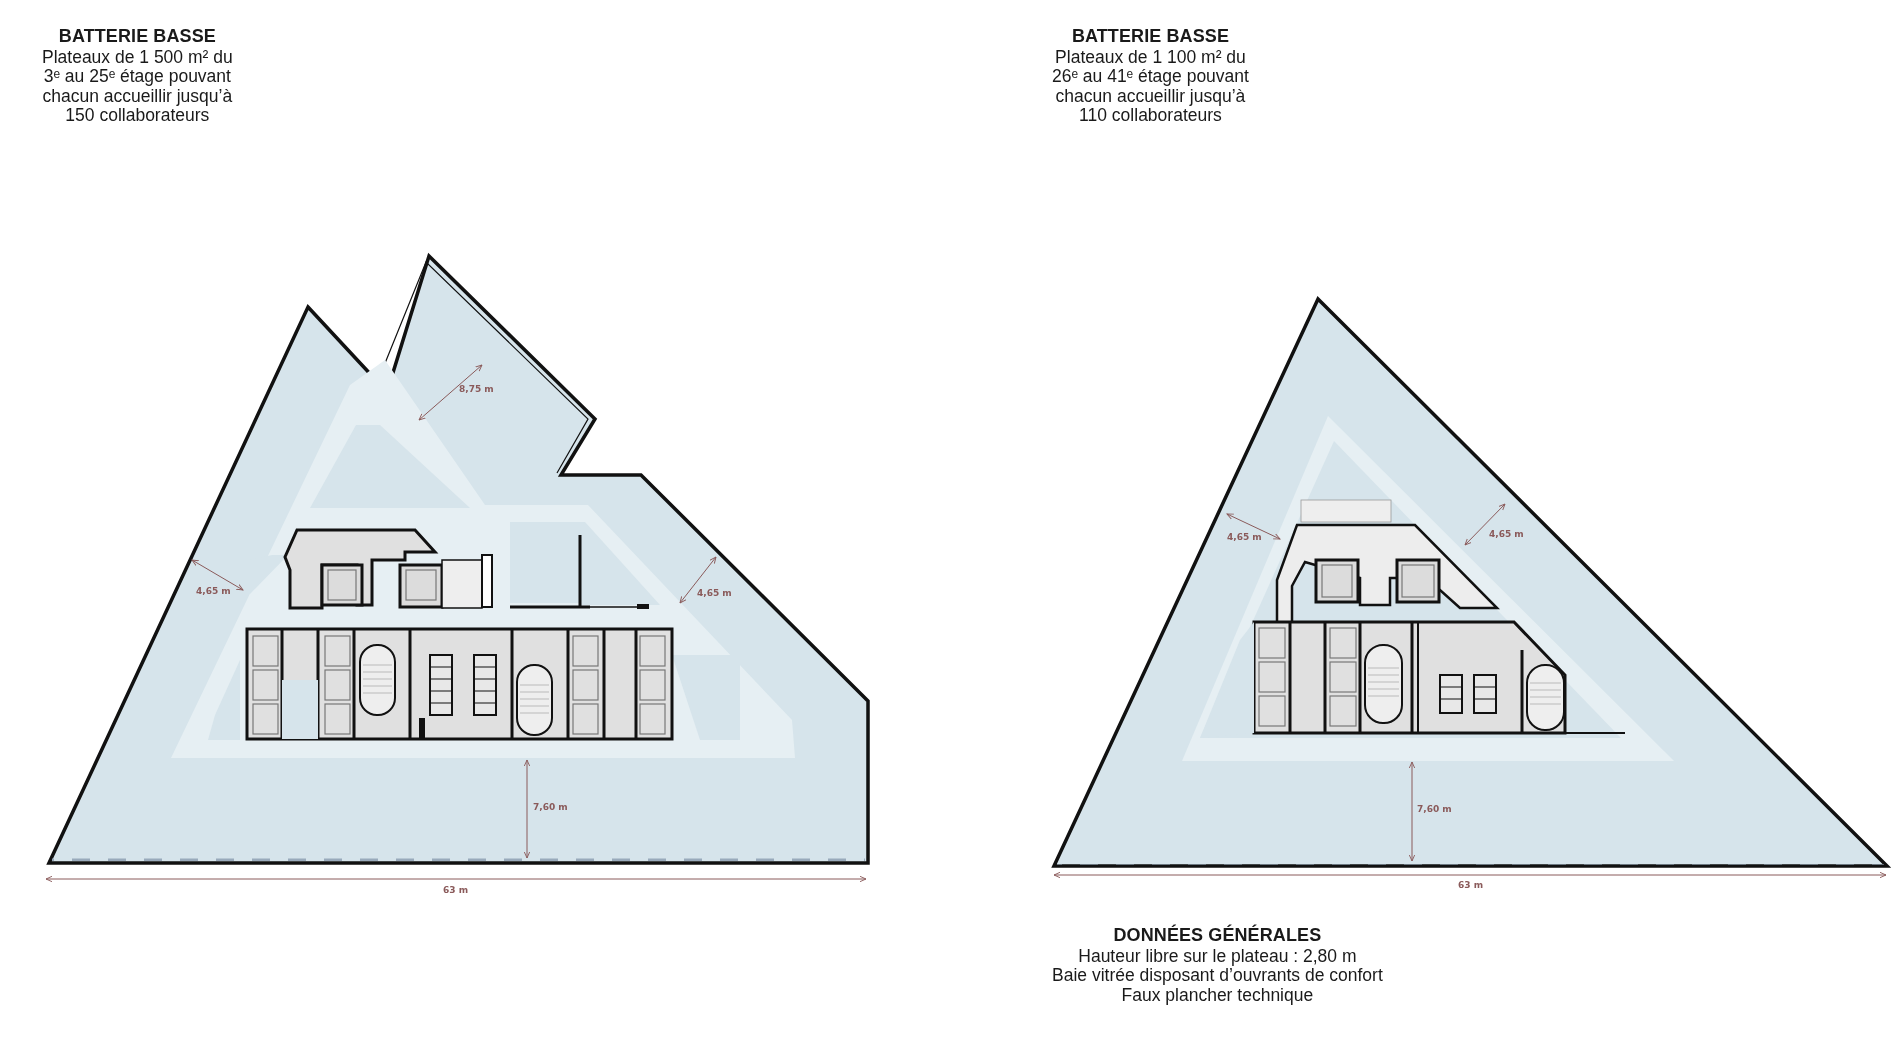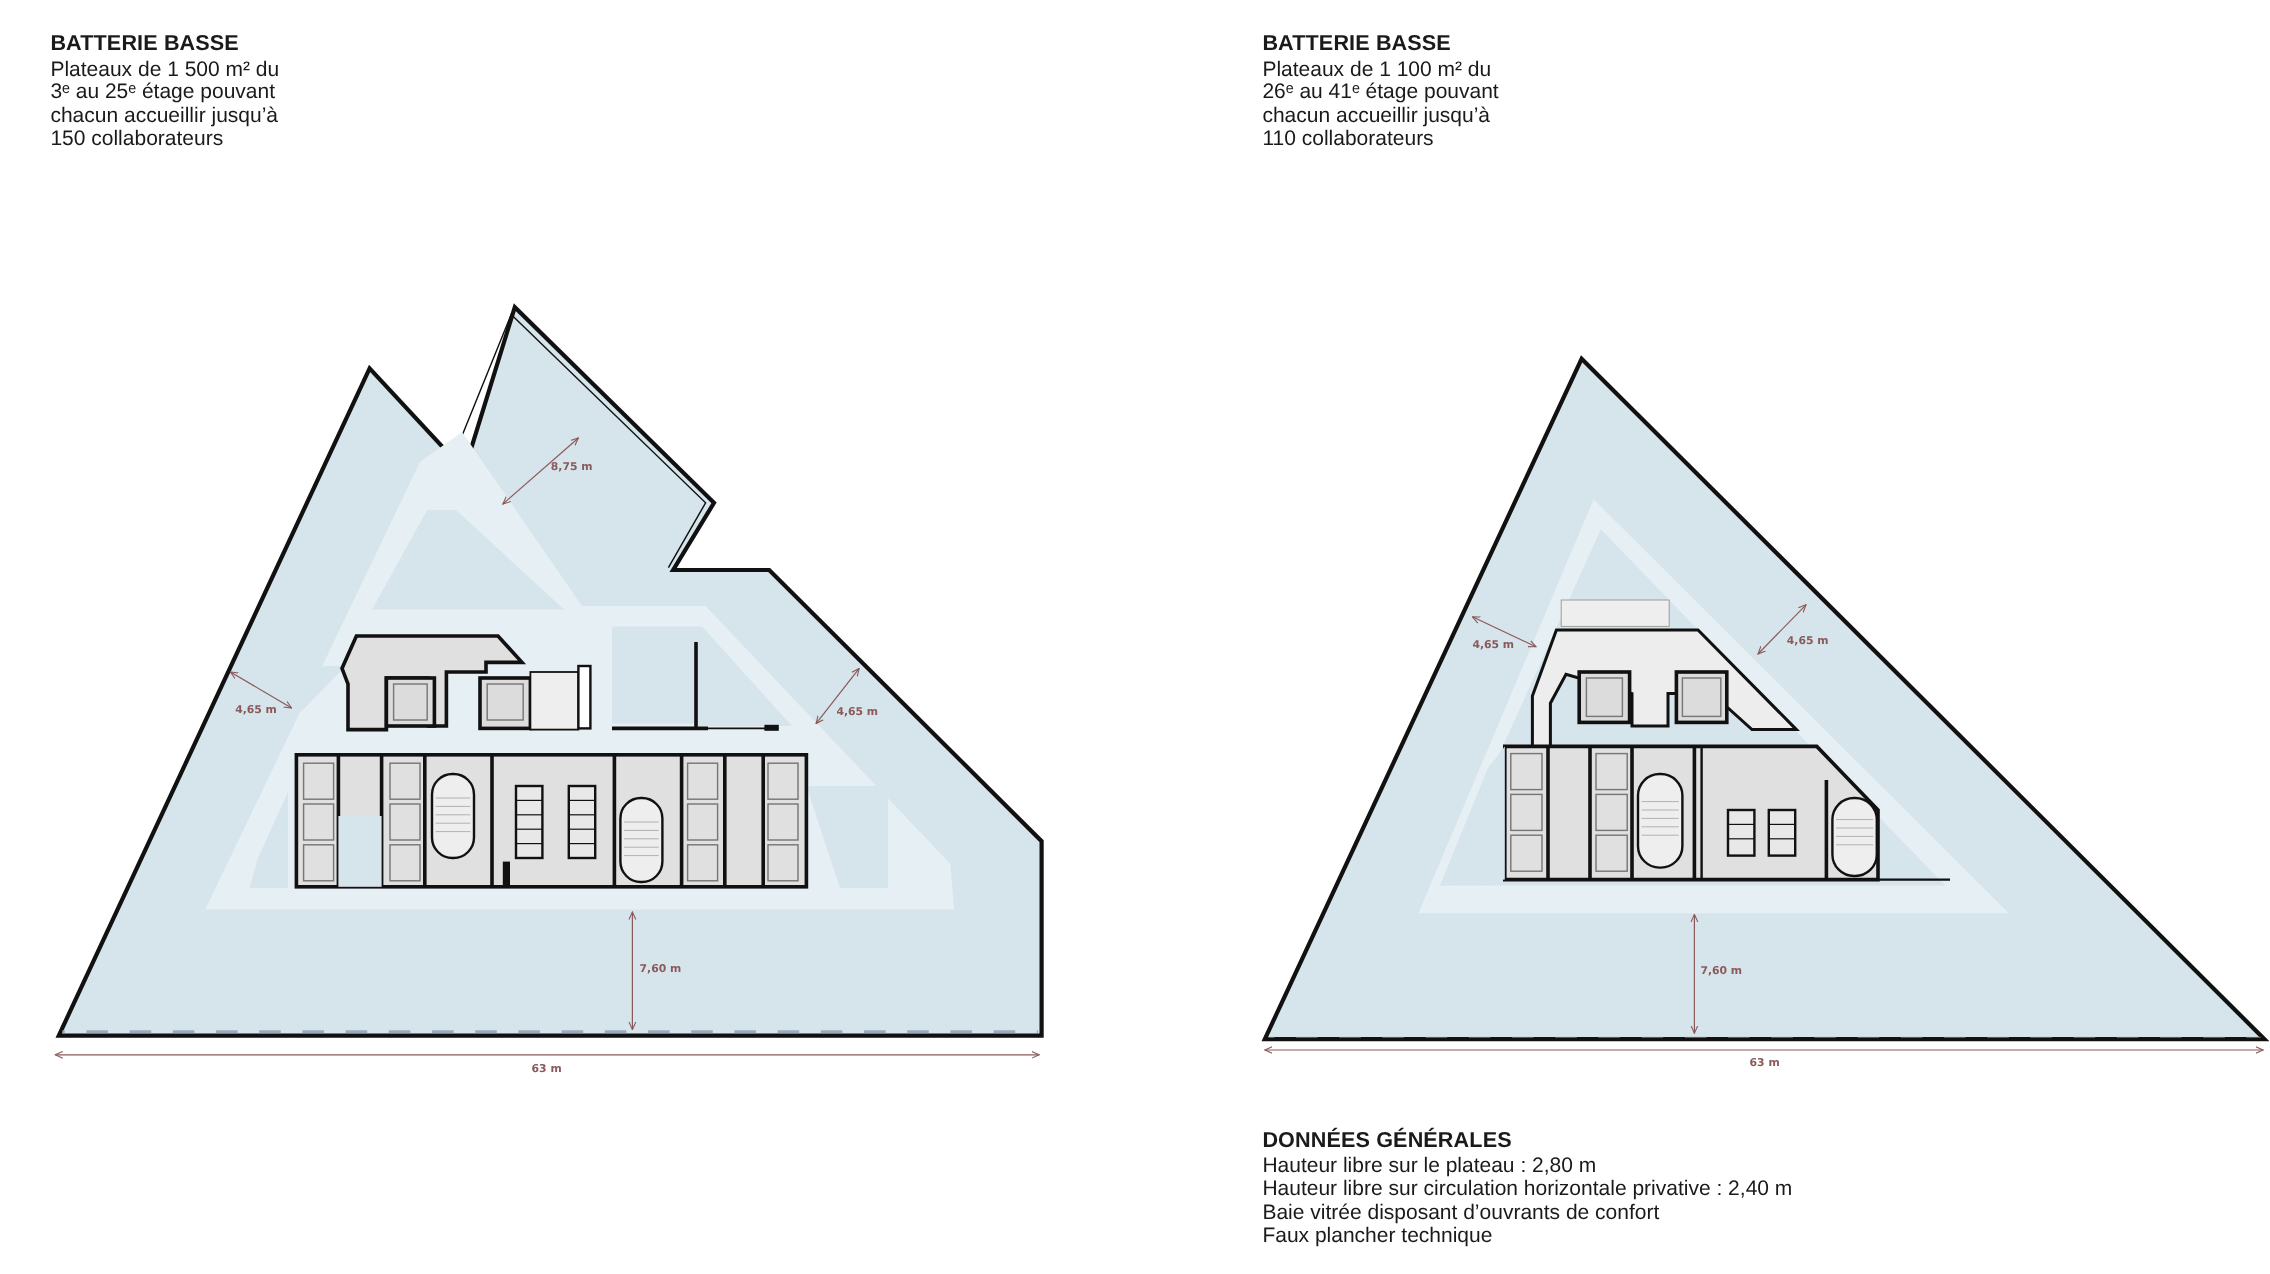--- a/index.html
+++ b/index.html
@@ -1,23 +1,23 @@
 <!DOCTYPE html>
 <html><head>
 <meta charset="utf-8">
 <style>
   html, body { margin:0; padding:0; background:#ffffff; }
   body { width:1892px; height:1062px; position:relative; overflow:hidden;
          font-family:"Liberation Sans", "DejaVu Sans", sans-serif; color:#1a1a1a; }
-  .textblock { position:absolute; font-size:17.5px; line-height:19.5px; }
+  .textblock { position:absolute; font-size:17.5px; line-height:19.5px;text-align:center; }
   .textblock .title { font-weight:bold; font-size:18px; letter-spacing:0.1px; margin-bottom:1px; }
   .textblock .line { white-space:nowrap; }
   #block-basse { left:42px; top:27px; }
   #block-haute { left:1052px; top:27px; }
-  #block-general { left:1052px; top:926px;margin-top:15px; }
+  #block-general { left:1052px; top:926px; }
   svg.plans { position:absolute; left:0; top:0; }
   .dim { font-family:"DejaVu Sans", sans-serif; font-size:9px; font-weight:bold; fill:#8a5a5a; }
 </style>
 </head>
 <body>
 
 <div class="textblock" id="block-basse">
   <div class="title">BATTERIE BASSE</div>
   <div class="line">Plateaux de 1 500 m² du</div>
   <div class="line">3ᵉ au 25ᵉ étage pouvant</div>
@@ -29,21 +29,20 @@
   <div class="title">BATTERIE BASSE</div>
   <div class="line">Plateaux de 1 100 m² du</div>
   <div class="line">26ᵉ au 41ᵉ étage pouvant</div>
   <div class="line">chacun accueillir jusqu’à</div>
   <div class="line">110 collaborateurs</div>
 </div>
 
 <div class="textblock" id="block-general">
   <div class="title">DONNÉES GÉNÉRALES</div>
   <div class="line">Hauteur libre sur le plateau : 2,80 m</div>
-  <div class="line">Hauteur libre sur circulation horizontale privative : 2,40 m</div>
   <div class="line">Baie vitrée disposant d’ouvrants de confort</div>
   <div class="line">Faux plancher technique</div>
 </div>
 
 <svg class="plans" width="1892" height="1062" viewBox="0 0 1892 1062">
   <defs>
     <marker id="arr" viewBox="0 0 10 10" refX="9" refY="5" markerWidth="7" markerHeight="7" orient="auto-start-reverse">
       <path d="M0,1 L9,5 L0,9" fill="none" stroke="#8a5a5a" stroke-width="1.3"></path>
     </marker>
     <pattern id="mullions" width="36" height="6" patternUnits="userSpaceOnUse">

